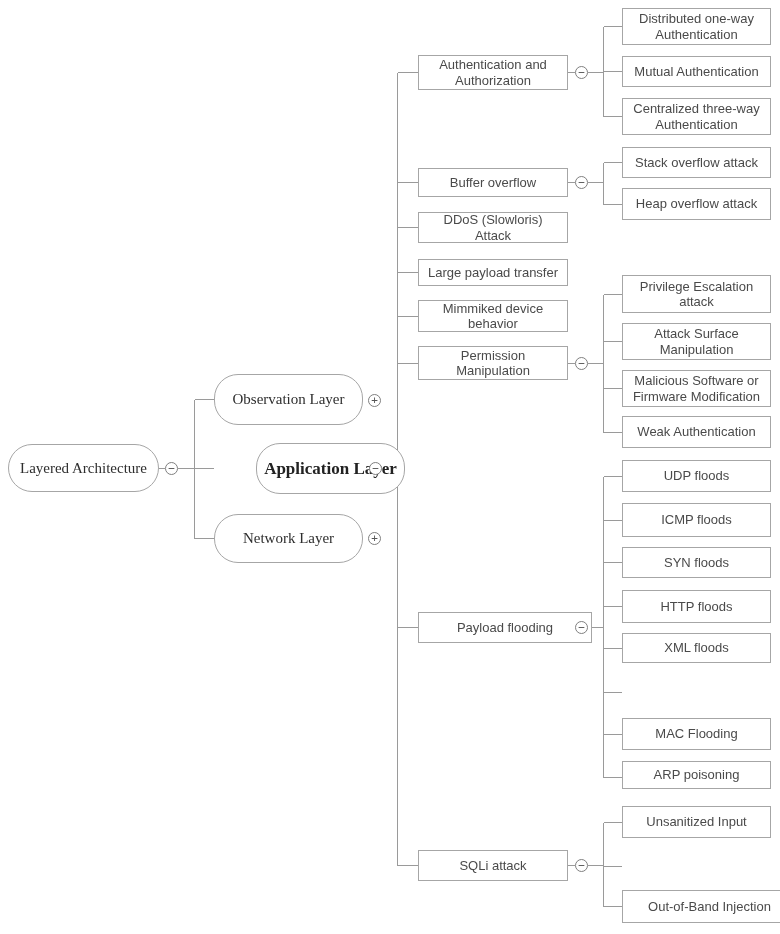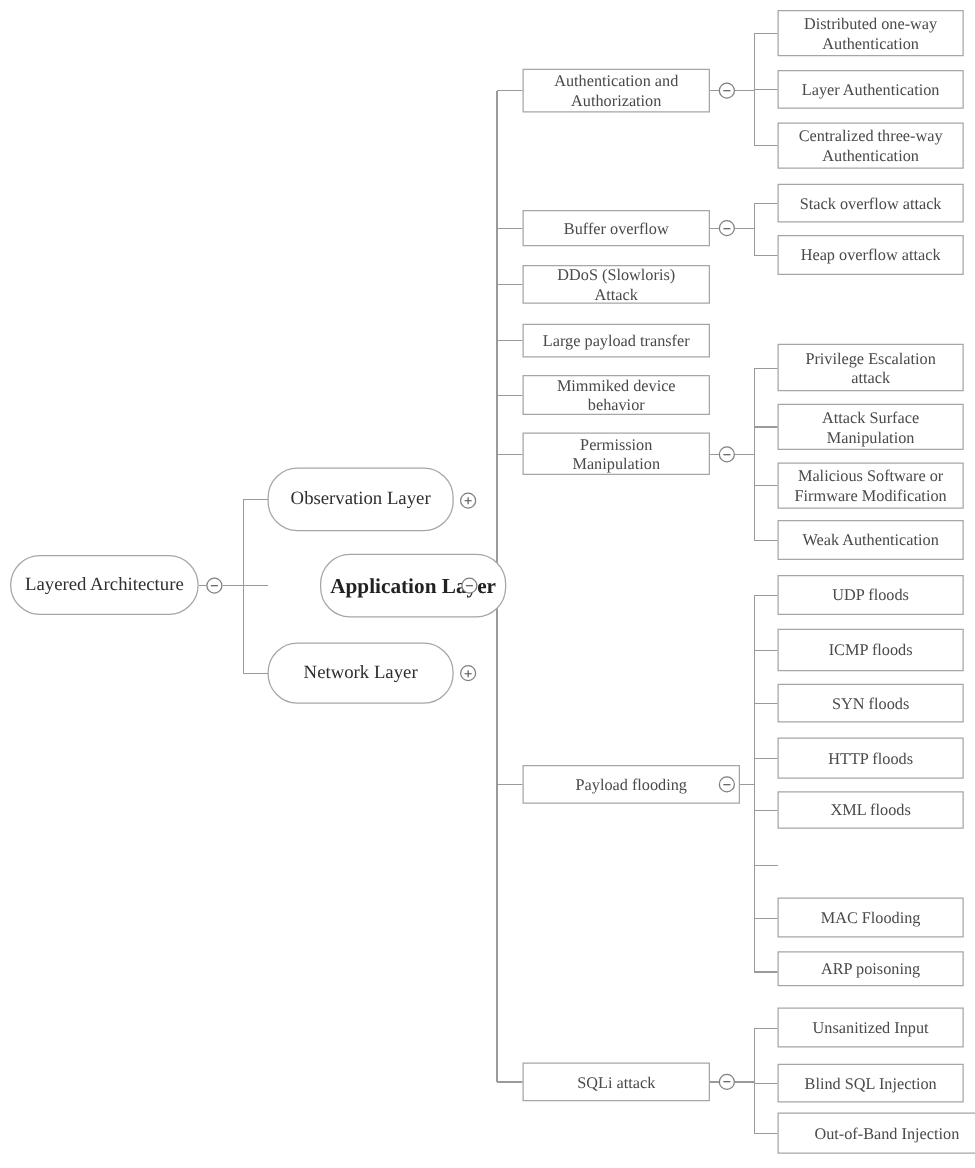--- a/index.html
+++ b/index.html
@@ -16,21 +16,21 @@
     position:absolute;
     background:#ffffff;
     border:1px solid #a6a6a6;
     box-sizing:border-box;
     display:flex; align-items:center; justify-content:center;
     text-align:center;
   }
   .sans { font-size:13px; color:#4a4a4a; line-height:1.18; }
   .serif { font-family:"Liberation Serif","DejaVu Serif",serif; font-size:15px; color:#2e2e2e;border-radius:24px; }
   .app  { font-size:17px; font-weight:bold; color:#222;margin-left:42px; }
-  .box span { display:inline-block; padding:0 3px;font-family:Liberation Serif, serif; }
+  .box span { display:inline-block; padding:0 3px; }
   .toggle {
     position:absolute;
     width:13px; height:13px;
     border:1px solid #7f7f7f; border-radius:50%;
     background:#fff; box-sizing:border-box;
     display:flex; align-items:center; justify-content:center;
     font-size:11px; line-height:1; color:#555;
     font-family:"DejaVu Sans Mono",monospace;
     cursor:pointer;
   }
@@ -180,21 +180,21 @@
       <span>SQLi attack</span>
     </div>
   <div class="toggle" style="left:575px;top:859px">
       <span>−</span>
     </div>
 
   <div class="box sans" style="left:622px;top:8px;width:149px;height:37px">
       <span style="max-width:130px">Distributed one-way Authentication</span>
     </div>
   <div class="box sans" style="left:622px;top:56px;width:149px;height:31px">
-      <span>Layer Authentication</span>
+      <span>Mutual Authentication</span>
     </div>
   <div class="box sans" style="left:622px;top:98px;width:149px;height:37px">
       <span style="max-width:135px">Centralized three-way Authentication</span>
     </div>
 
   <div class="box sans" style="left:622px;top:147px;width:149px;height:31px">
       <span>Stack overflow attack</span>
     </div>
   <div class="box sans" style="left:622px;top:188px;width:149px;height:32px">
       <span>Heap overflow attack</span>
@@ -231,20 +231,17 @@
   <div class="box sans" style="left:622px;top:718px;width:149px;height:32px">
       <span>MAC Flooding</span>
     </div>
   <div class="box sans" style="left:622px;top:761px;width:149px;height:28px">
       <span>ARP poisoning</span>
     </div>
 
   <div class="box sans" style="left:622px;top:806px;width:149px;height:32px">
       <span>Unsanitized Input</span>
     </div>
-  <div class="box sans" style="left:622px;top:851px;width:149px;height:31px">
-      <span>Blind SQL Injection</span>
-    </div>
   <div class="box sans" style="left:622px;top:890px;width:175px;height:33px">
       <span>Out-of-Band Injection</span>
     </div>
 
 </div>
 
 </body></html>

